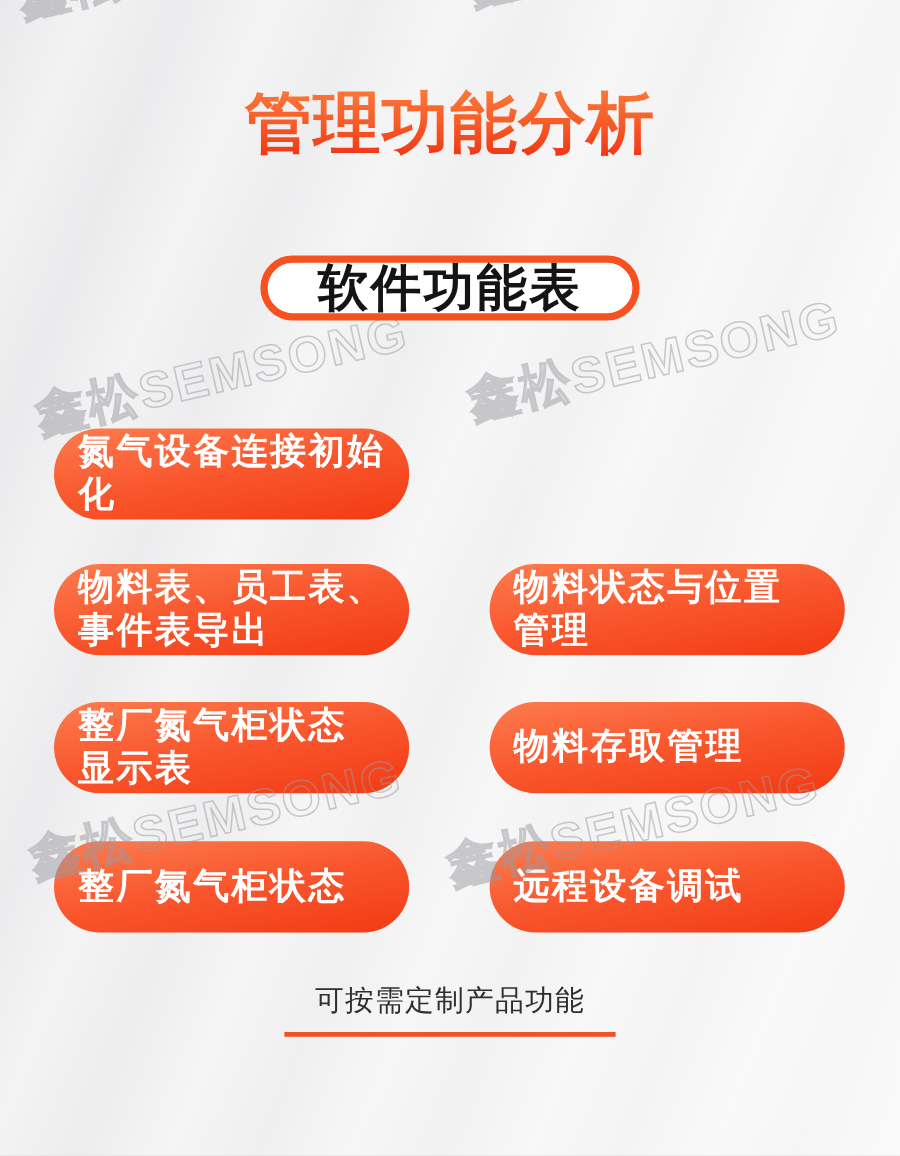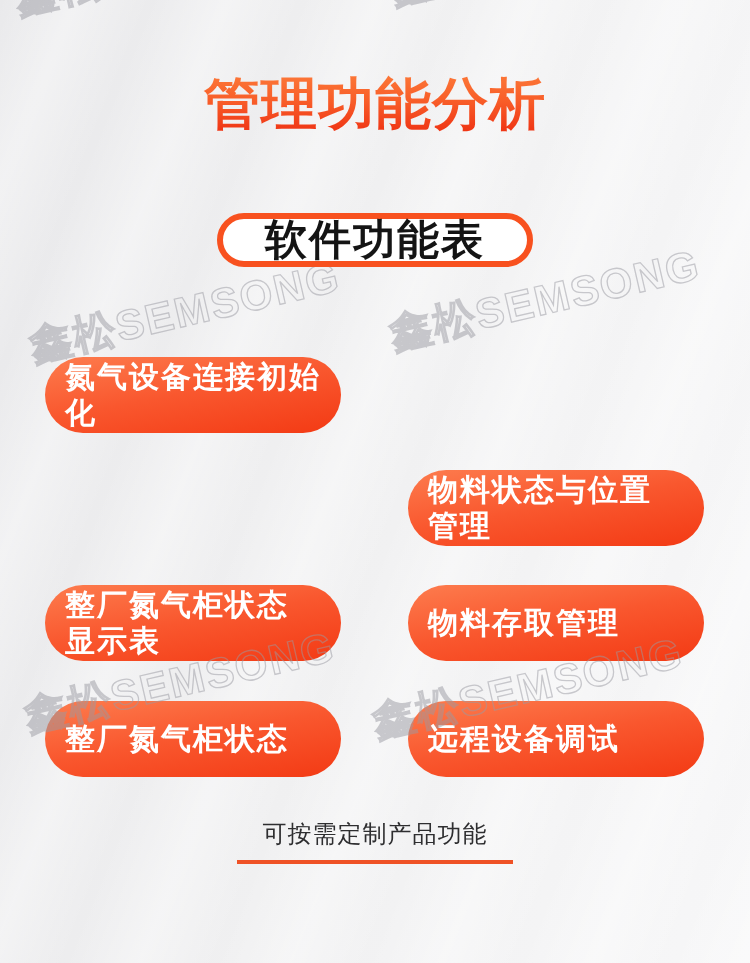--- a/index.html
+++ b/index.html
@@ -138,20 +138,24 @@
   <h1 class="title">管理功能分析</h1>
 
   <div class="pill">
     <span>软件功能表</span>
   </div>
 
   <div class="card col0 row0">
     <span>氮气设备连接初始
 化</span>
   </div>
+  <div class="card col0 row1">
+    <span>物料表、员工表、
+事件表导出</span>
+  </div>
   <div class="card col1 row1">
     <span>物料状态与位置
 管理</span>
   </div>
   <div class="card col1 row2">
     <span>物料存取管理</span>
   </div>
   <div class="card col0 row2">
     <span>整厂氮气柜状态
 显示表</span>

